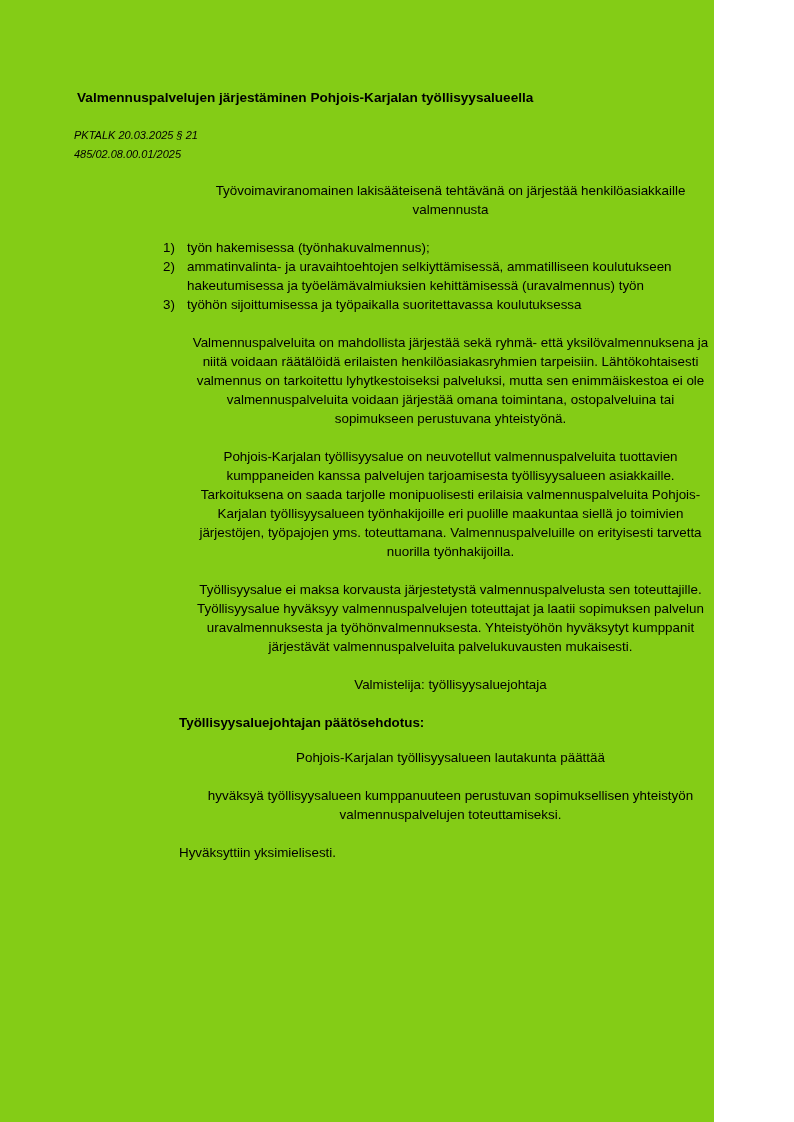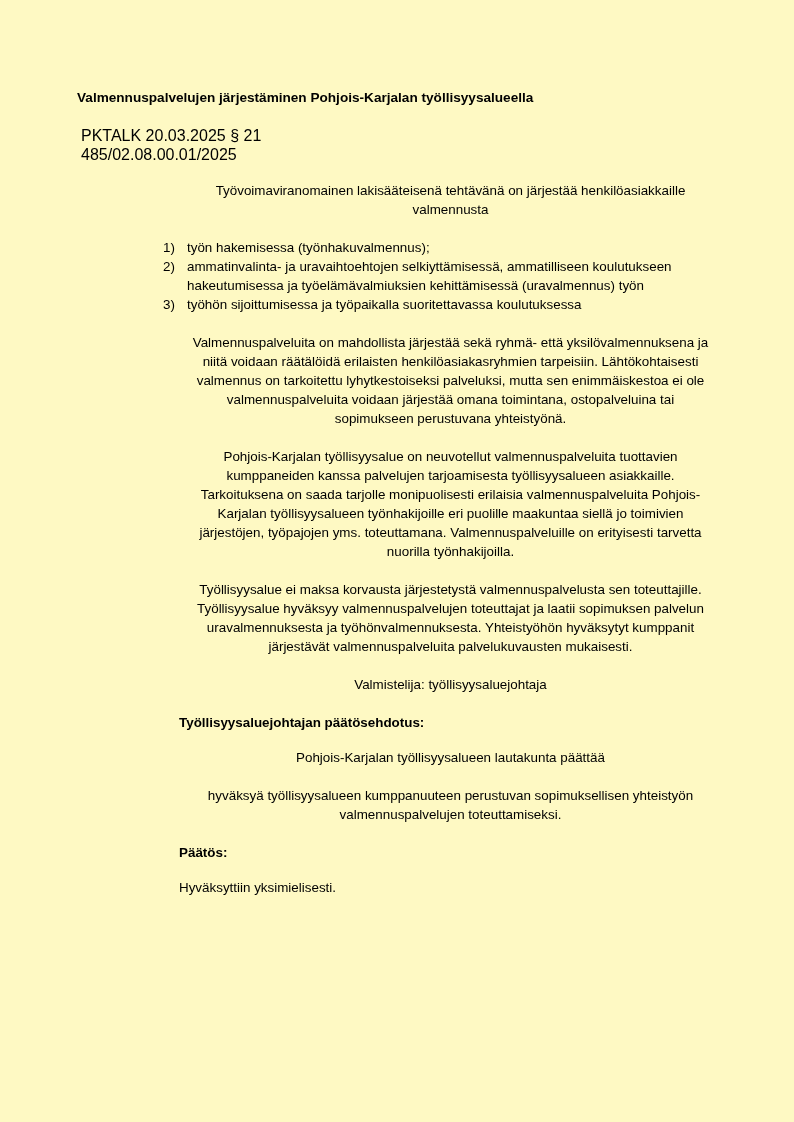--- a/index.html
+++ b/index.html
@@ -13,39 +13,40 @@
       position: relative;
       overflow: hidden;
       font-family: "Liberation Sans", sans-serif;
       color: #000000;
       font-size: 13.4px;
       line-height: 19px;
     }
     .page {
       position: absolute;
       left: 0; top: 0;
-      width: 794px;
+      width: 714px;
       height: 1122px;
-      background: #fef9c3;
+      background: #84cc16;
     }
     .title {
       position: absolute;
       left: 77px;
       top: 88px;
       font-weight: bold;
       font-size: 13.6px;
       line-height: 19px;
       white-space: nowrap;
     }
     .meta {
       position: absolute;
-      left: 81px;
+      left: 74px;
       top: 126px;
-      font-size: 16px;
+      font-size: 11px;
       line-height: 19px;
+      font-style: italic;
     }
     .meta div { white-space: nowrap; }
     .body {
       position: absolute;
       left: 163px;
       top: 181px;
       width: 575px;
       font-size: 13.4px;
       line-height: 19px;
     }
@@ -133,17 +134,16 @@
     <div class="para">Valmistelija: työllisyysaluejohtaja</div>
 
     <div class="para-tight bold">Työllisyysaluejohtajan päätösehdotus:</div>
     <div class="para">Pohjois-Karjalan työllisyysalueen lautakunta päättää</div>
 
     <div class="para">
       <span class="line">hyväksyä työllisyysalueen kumppanuuteen perustuvan sopimuksellisen yhteistyön</span>
       <span class="line">valmennuspalvelujen toteuttamiseksi.</span>
     </div>
 
-    <div class="para-tight bold">Päätös:</div>
     <div class="para-tight">Hyväksyttiin yksimielisesti.</div>
 
   </div>
 </div>
 
 </body></html>

